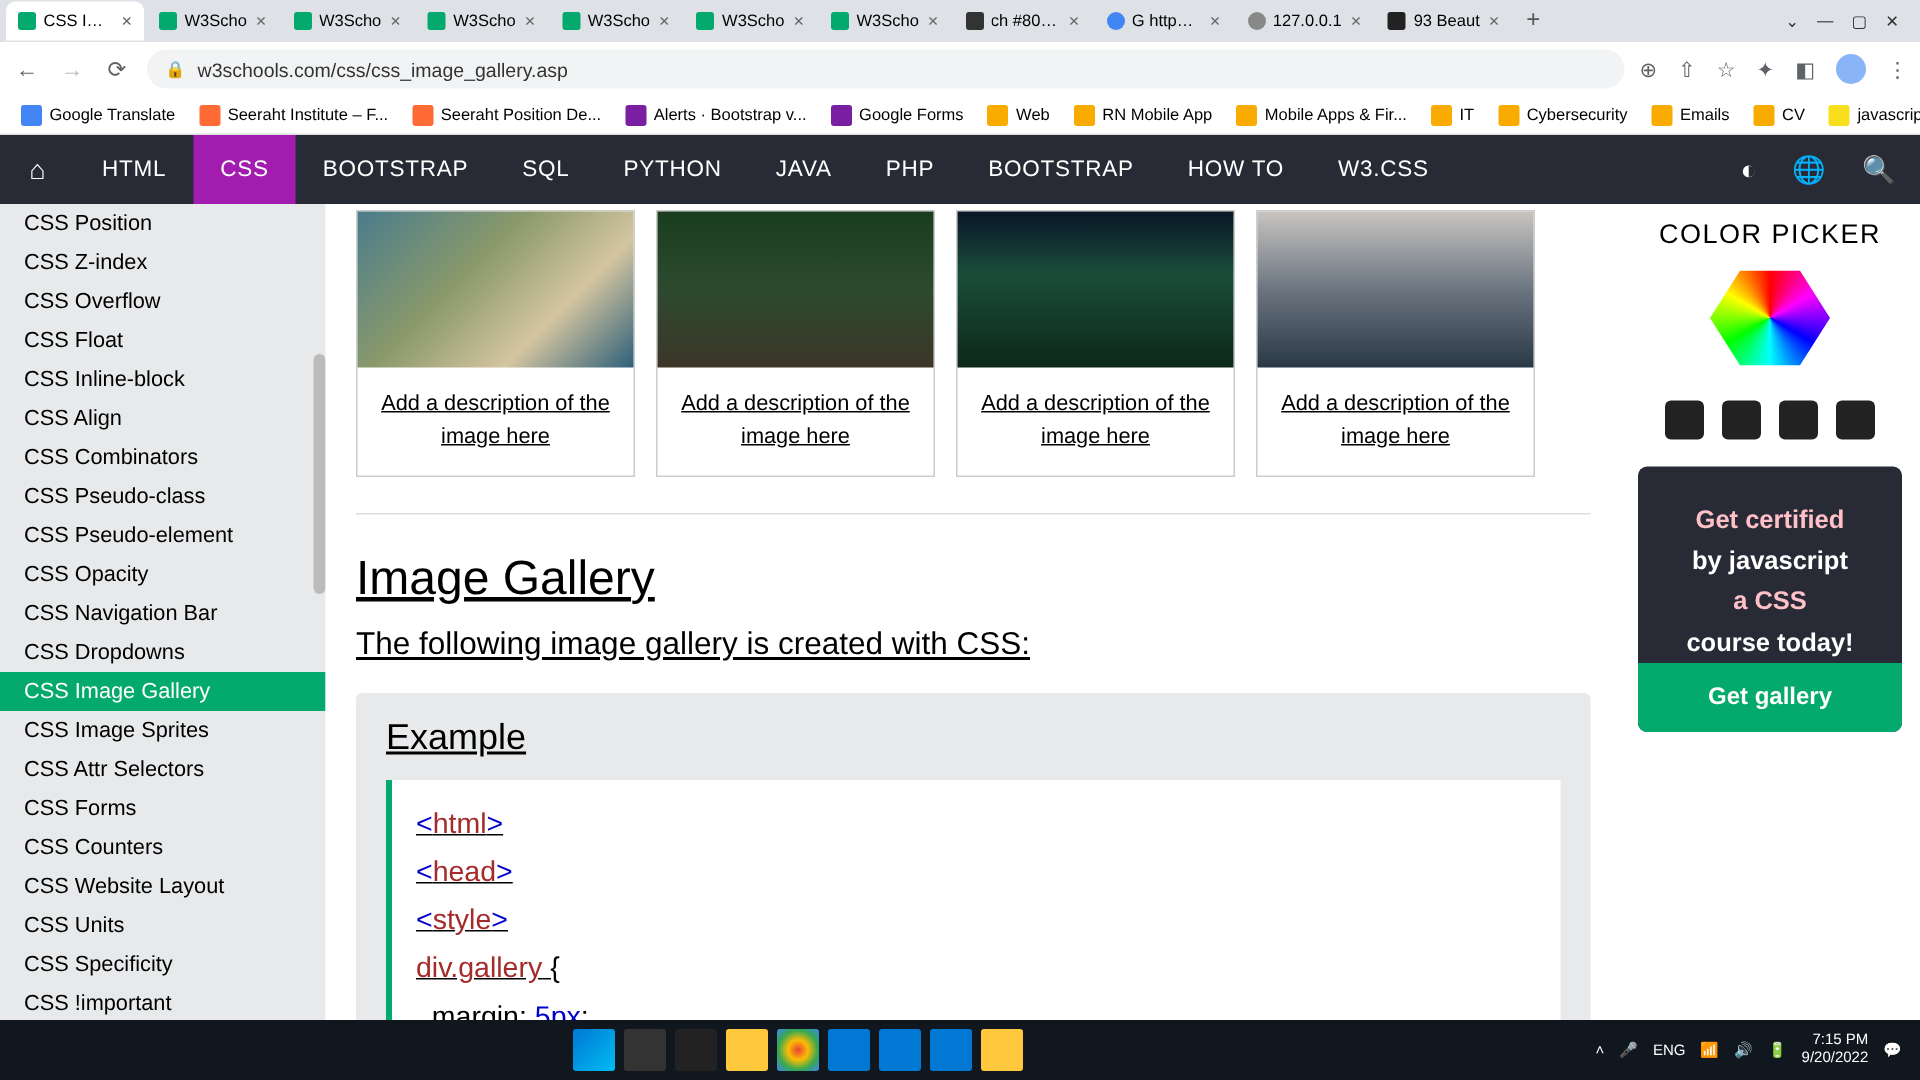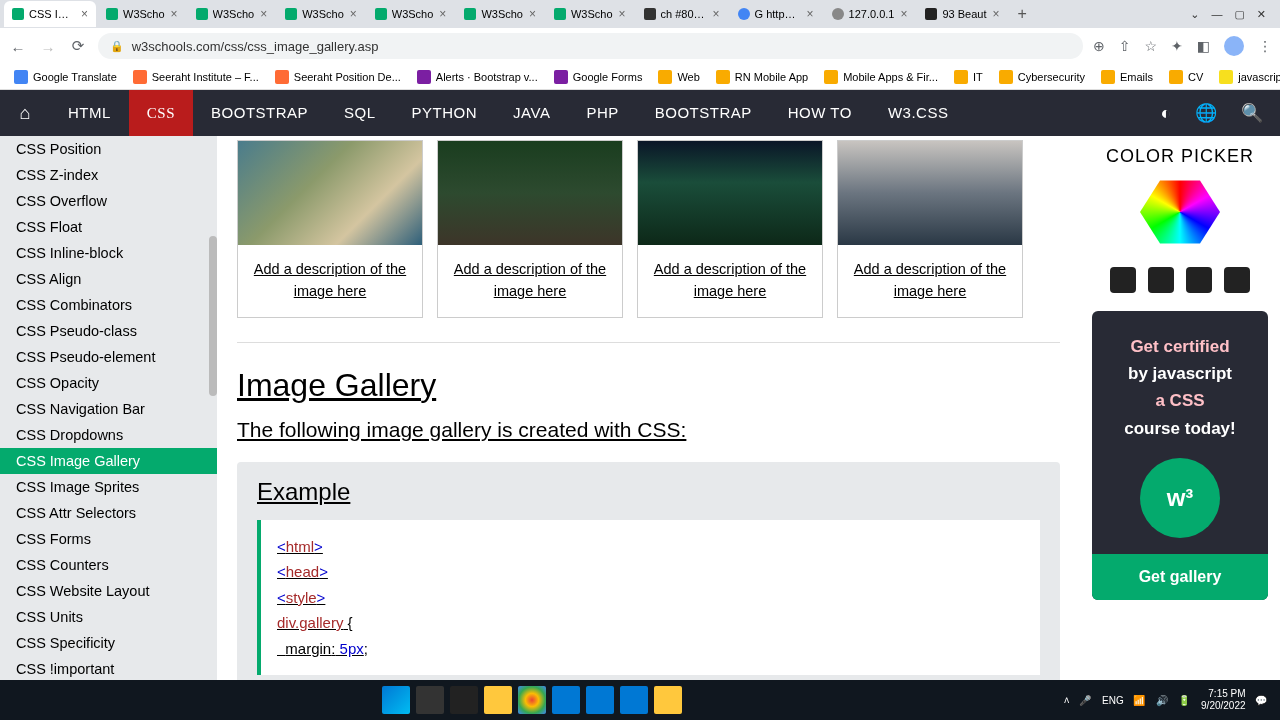--- a/index.html
+++ b/index.html
@@ -34,21 +34,21 @@
 .bm-icon { width: 14px; height: 14px; background: #f9ab00; margin-right: 5px; border-radius: 2px; }
 .bm-icon.blue { background: #4285f4; }
 .bm-icon.orange { background: #ff6b35; }
 .bm-icon.purple { background: #7b1fa2; }
 .bm-icon.js { background: #f7df1e; }
 
 
 .topnav { display: flex; align-items: center; height: 46px; background: #282a35; color: #fff; }
 .home-btn { width: 50px; text-align: center; font-size: 18px; cursor: pointer; }
 .topnav-item { padding: 0 18px; font-size: 15px; font-weight: 500; line-height: 46px; cursor: pointer; letter-spacing: 0.5px; }
-.topnav-item.active { background: #b91c1c; font-family: Liberation Serif, serif; }
+.topnav-item.active { background: #a21caf; }
 .topnav-right { margin-left: auto; display: flex; align-items: center; padding-right: 16px; gap: 24px; font-size: 18px; }
 
 
 .main-area { display: flex; height: 563px; }
 .sidebar { width: 217px; background: #e7e9eb; overflow-y: auto; position: relative; }
 .sidebar-item { padding: 5px 16px; font-size: 14.5px; color: #000; cursor: pointer; }
 .sidebar-item.active { background: #04aa6d; color: #fff; }
 .scroll-thumb { position: absolute; right: 0; top: 100px; width: 8px; height: 160px; background: #bbb; border-radius: 4px; }
 
 .content { flex: 1; padding: 0 20px; overflow-y: auto; position: relative; text-decoration: underline; }
@@ -59,21 +59,21 @@
 .img2 { background: linear-gradient(180deg, #1a3d1f 0%, #2d4a2f 50%, #3d3529 100%); }
 .img3 { background: linear-gradient(180deg, #0a1628 0%, #1a4d3a 40%, #0d2818 100%); }
 .img4 { background: linear-gradient(180deg, #c8c4c0 0%, #6b7580 50%, #2a3845 100%); }
 .gallery-desc { padding: 14px 10px; text-align: center; font-size: 14.5px; line-height: 1.5; }
 
 .section-hr { border: none; border-top: 1px solid #ddd; margin: 24px 0; }
 .h2 { font-size: 32px; font-weight: 400; margin-bottom: 14px; }
 .para { font-size: 21px; margin-bottom: 20px; }
 .example-box { background: #e7e9eb; padding: 16px 20px; border-radius: 4px; }
 .example-title { font-size: 24px; font-weight: 400; margin-bottom: 14px; }
-.code-box { background: #fff; border-left: 4px solid #04aa6d; padding: 14px 16px; font-family: Consolas, monospace; font-size: 15px; line-height: 1.7; }
+.code-box { background: #fff; border-left: 4px solid #04aa6d; padding: 14px 16px; font-family: Consolas, monospace; font-size: 19px; line-height: 1.7; }
 .tag-brown { color: #a52a2a; }
 .tag-blue { color: #0000cd; }
 .css-red { color: #000000; }
 .css-blue { color: #00c; }
 
 .rightbar { width: 200px; padding: 10px 12px; }
 .cp-title { font-size: 18px; font-weight: 400; text-align: center; letter-spacing: 1px; margin-bottom: 10px; }
 .cp-hex { width: 80px; height: 70px; margin: 0 auto 20px; background: conic-gradient(red, magenta, blue, cyan, lime, yellow, red); clip-path: polygon(25% 5%, 75% 5%, 100% 50%, 75% 95%, 25% 95%, 0% 50%); }
 .social-row { display: flex; justify-content: center; gap: 12px; font-size: 26px; margin-bottom: 18px; }
 .social-icon { width: 26px; height: 26px; background: #222; border-radius: 4px; cursor: pointer; }
@@ -322,21 +322,20 @@
       <div class="social-icon"></div>
       <div class="social-icon"></div>
     </div>
     <div class="cert-box">
       <div class="cert-text">
         <span>Get certified</span><br>
         <span class="white">by javascript</span><br>
         <span>a CSS</span><br>
         <span class="white">course today!</span>
       </div>
-      <div class="cert-badge">w³</div>
       <div class="cert-btn">Get gallery</div>
     </div>
   </div>
 </div>
 
 <div class="taskbar">
   <div class="tb-center">
     <div class="tb-icon" style="background:linear-gradient(135deg,#0078d4,#00bcf2)"></div>
     <div class="tb-icon" style="background:#333"></div>
     <div class="tb-icon" style="background:#222"></div>

